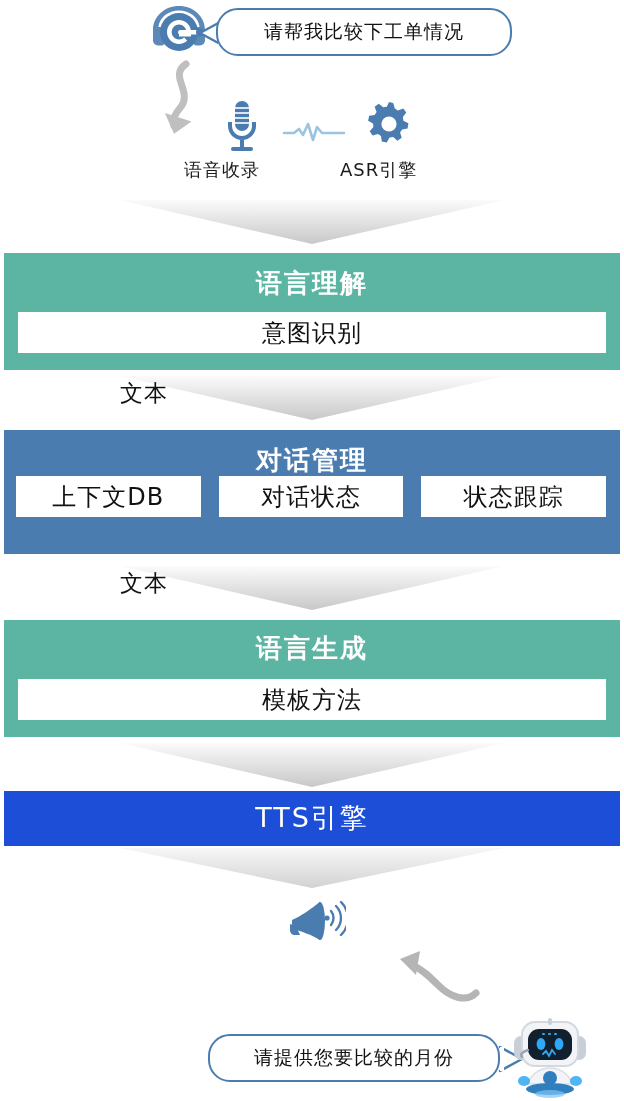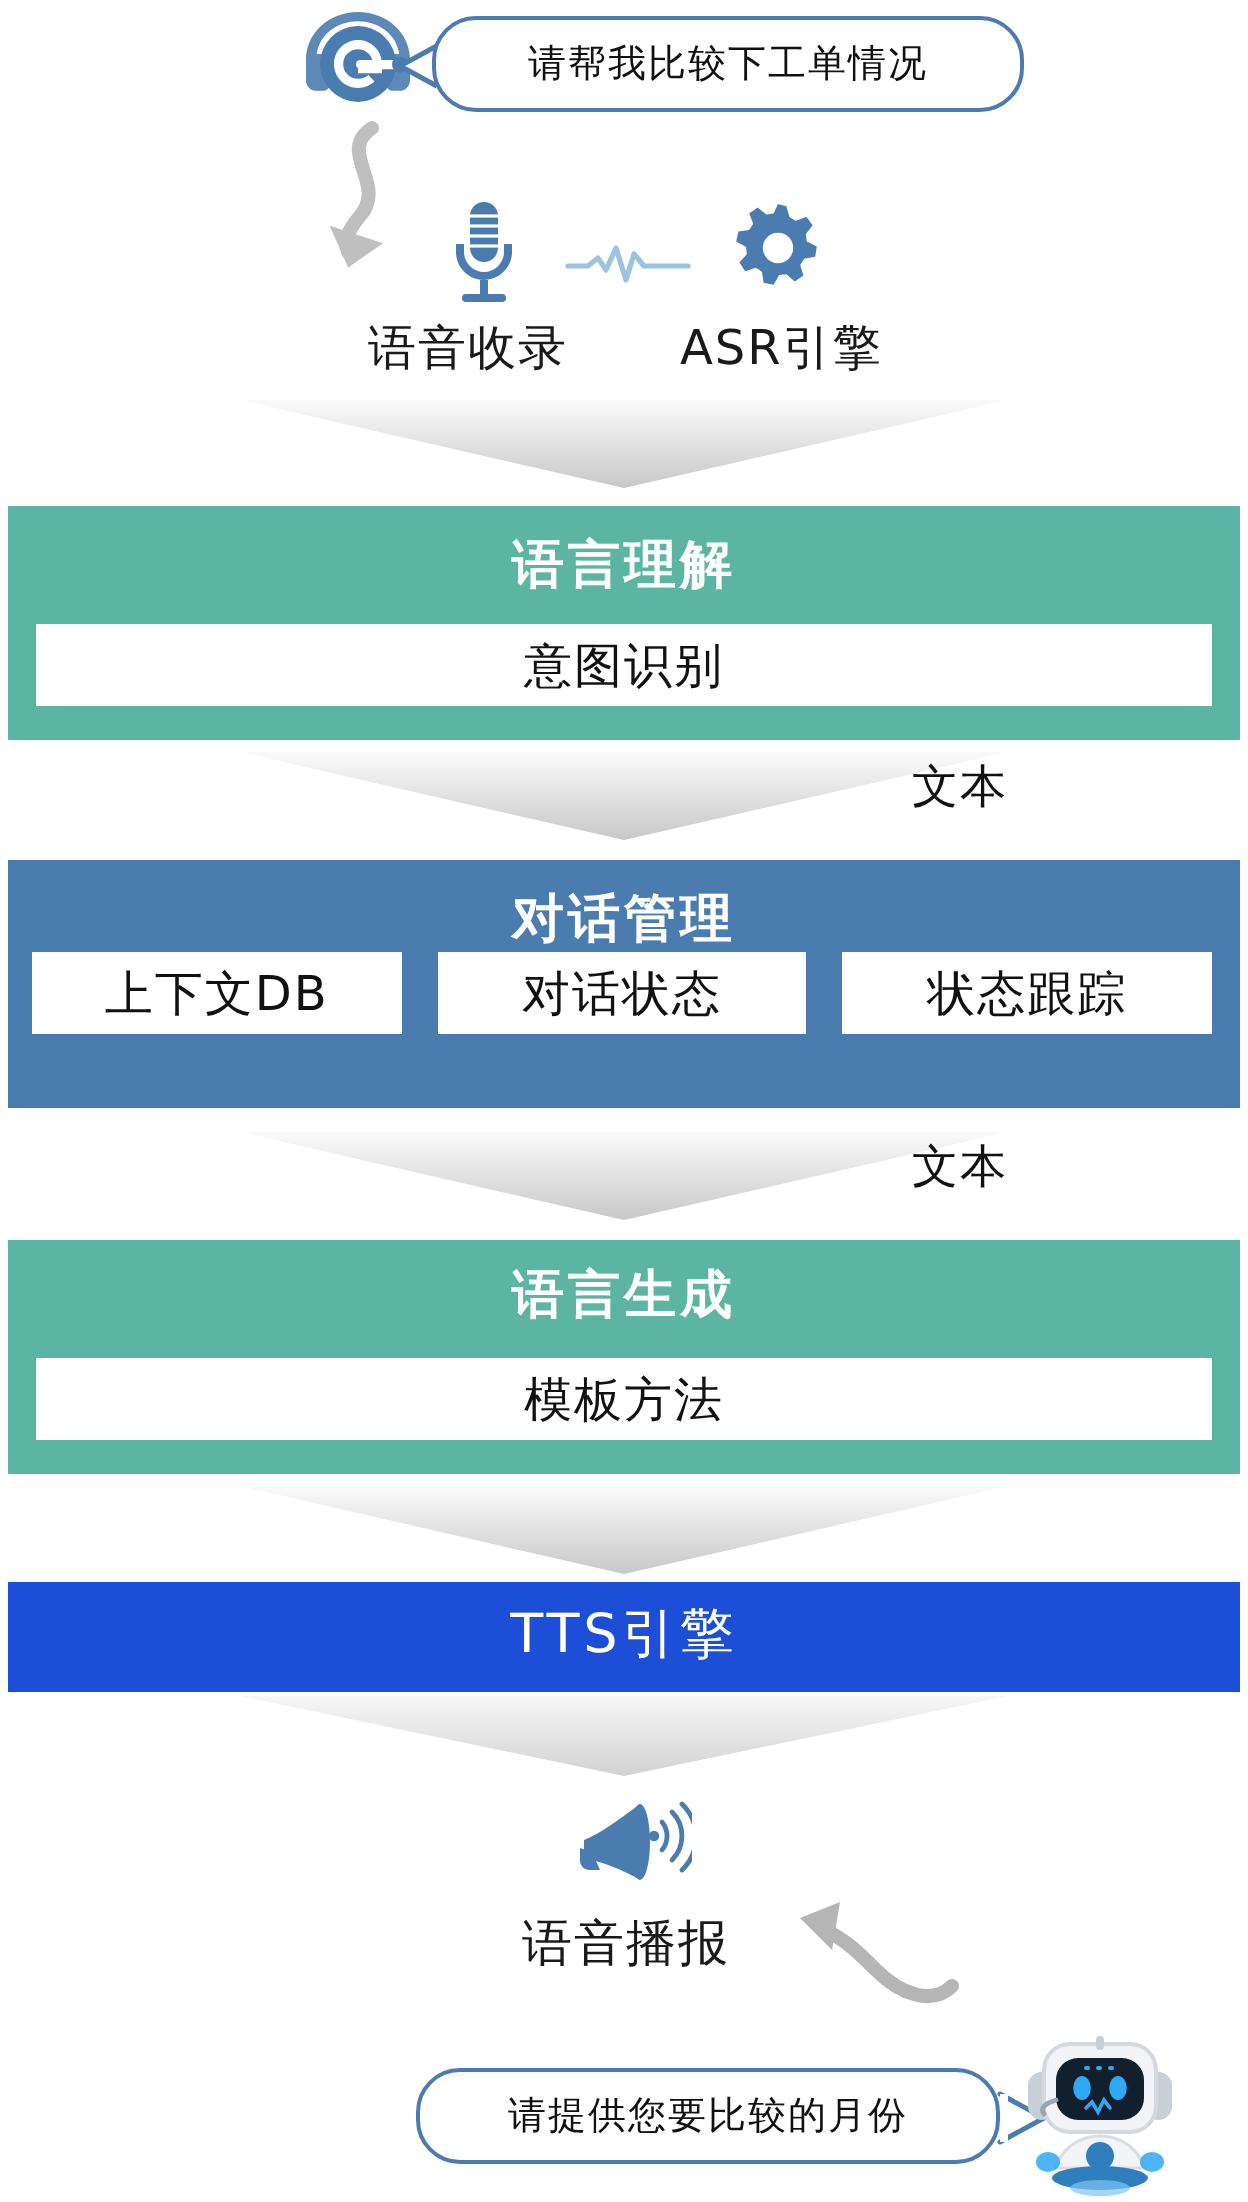--- a/index.html
+++ b/index.html
@@ -29,21 +29,21 @@
   .bubble-bottom{left:208px;top:1034px;width:292px;height:48px;}
 
   
   .tail{position:absolute;pointer-events:none;}
 
   
   .icon-abs{position:absolute;}
 
   .caption{
     position:absolute;
-    font-size:24px;
+    font-size:18px;
     color:#1a1a1a;
     white-space:nowrap;
     letter-spacing:1px;
   }
 
   
   .band{
     position:absolute;left:4px;width:616px;
     box-sizing:border-box;
   }
@@ -75,21 +75,21 @@
     display:flex;align-items:center;justify-content:center;
     font-size:24px;
     color:#111;
     letter-spacing:1px;
     white-space:nowrap;
   }
 
   
   .chev{position:absolute;left:120px;width:384px;height:46px;}
   .chev-label{
-    position:absolute;width:100%;text-align:right;
+    position:absolute;width:100%;text-align:left;
     font-size:23px;color:#111;letter-spacing:1px;
     top:2px;
   }
 </style>
 </head>
 <body>
 
 <div class="stage">
 
   <svg class="icon-abs" style="left:138px;top:2px;" width="82" height="58" viewBox="0 0 82 58">
@@ -244,21 +244,20 @@
       <ellipse cx="36" cy="23" rx="5" ry="19"></ellipse>
       <circle cx="43" cy="20" r="2.6"></circle>
     </g>
     <g fill="none" stroke="#4B7CB0" stroke-width="2.4" stroke-linecap="round">
       <path d="M47 13 A11 11 0 0 1 47 27"></path>
       <path d="M52 8 A17 17 0 0 1 52 32"></path>
       <path d="M57 4 A23 23 0 0 1 57 37"></path>
     </g>
   </svg>
 
-  <div class="caption" style="left:261px;top:955px;font-size:25px;">语音播报</div>
 
   <svg class="icon-abs" style="left:370px;top:945px;" width="110" height="62" viewBox="0 0 110 62">
     <path d="M106 48 C96 58, 80 52, 68 40 C60 32, 52 24, 42 20" fill="none" stroke="#B5B5B5" stroke-width="7" stroke-linecap="round"></path>
     <path d="M50 6 L30 14 L46 30 Z" fill="#B5B5B5"></path>
   </svg>
 
   <div class="bubble bubble-bottom">
     <span>请提供您要比较的月份</span>
   </div>
 

